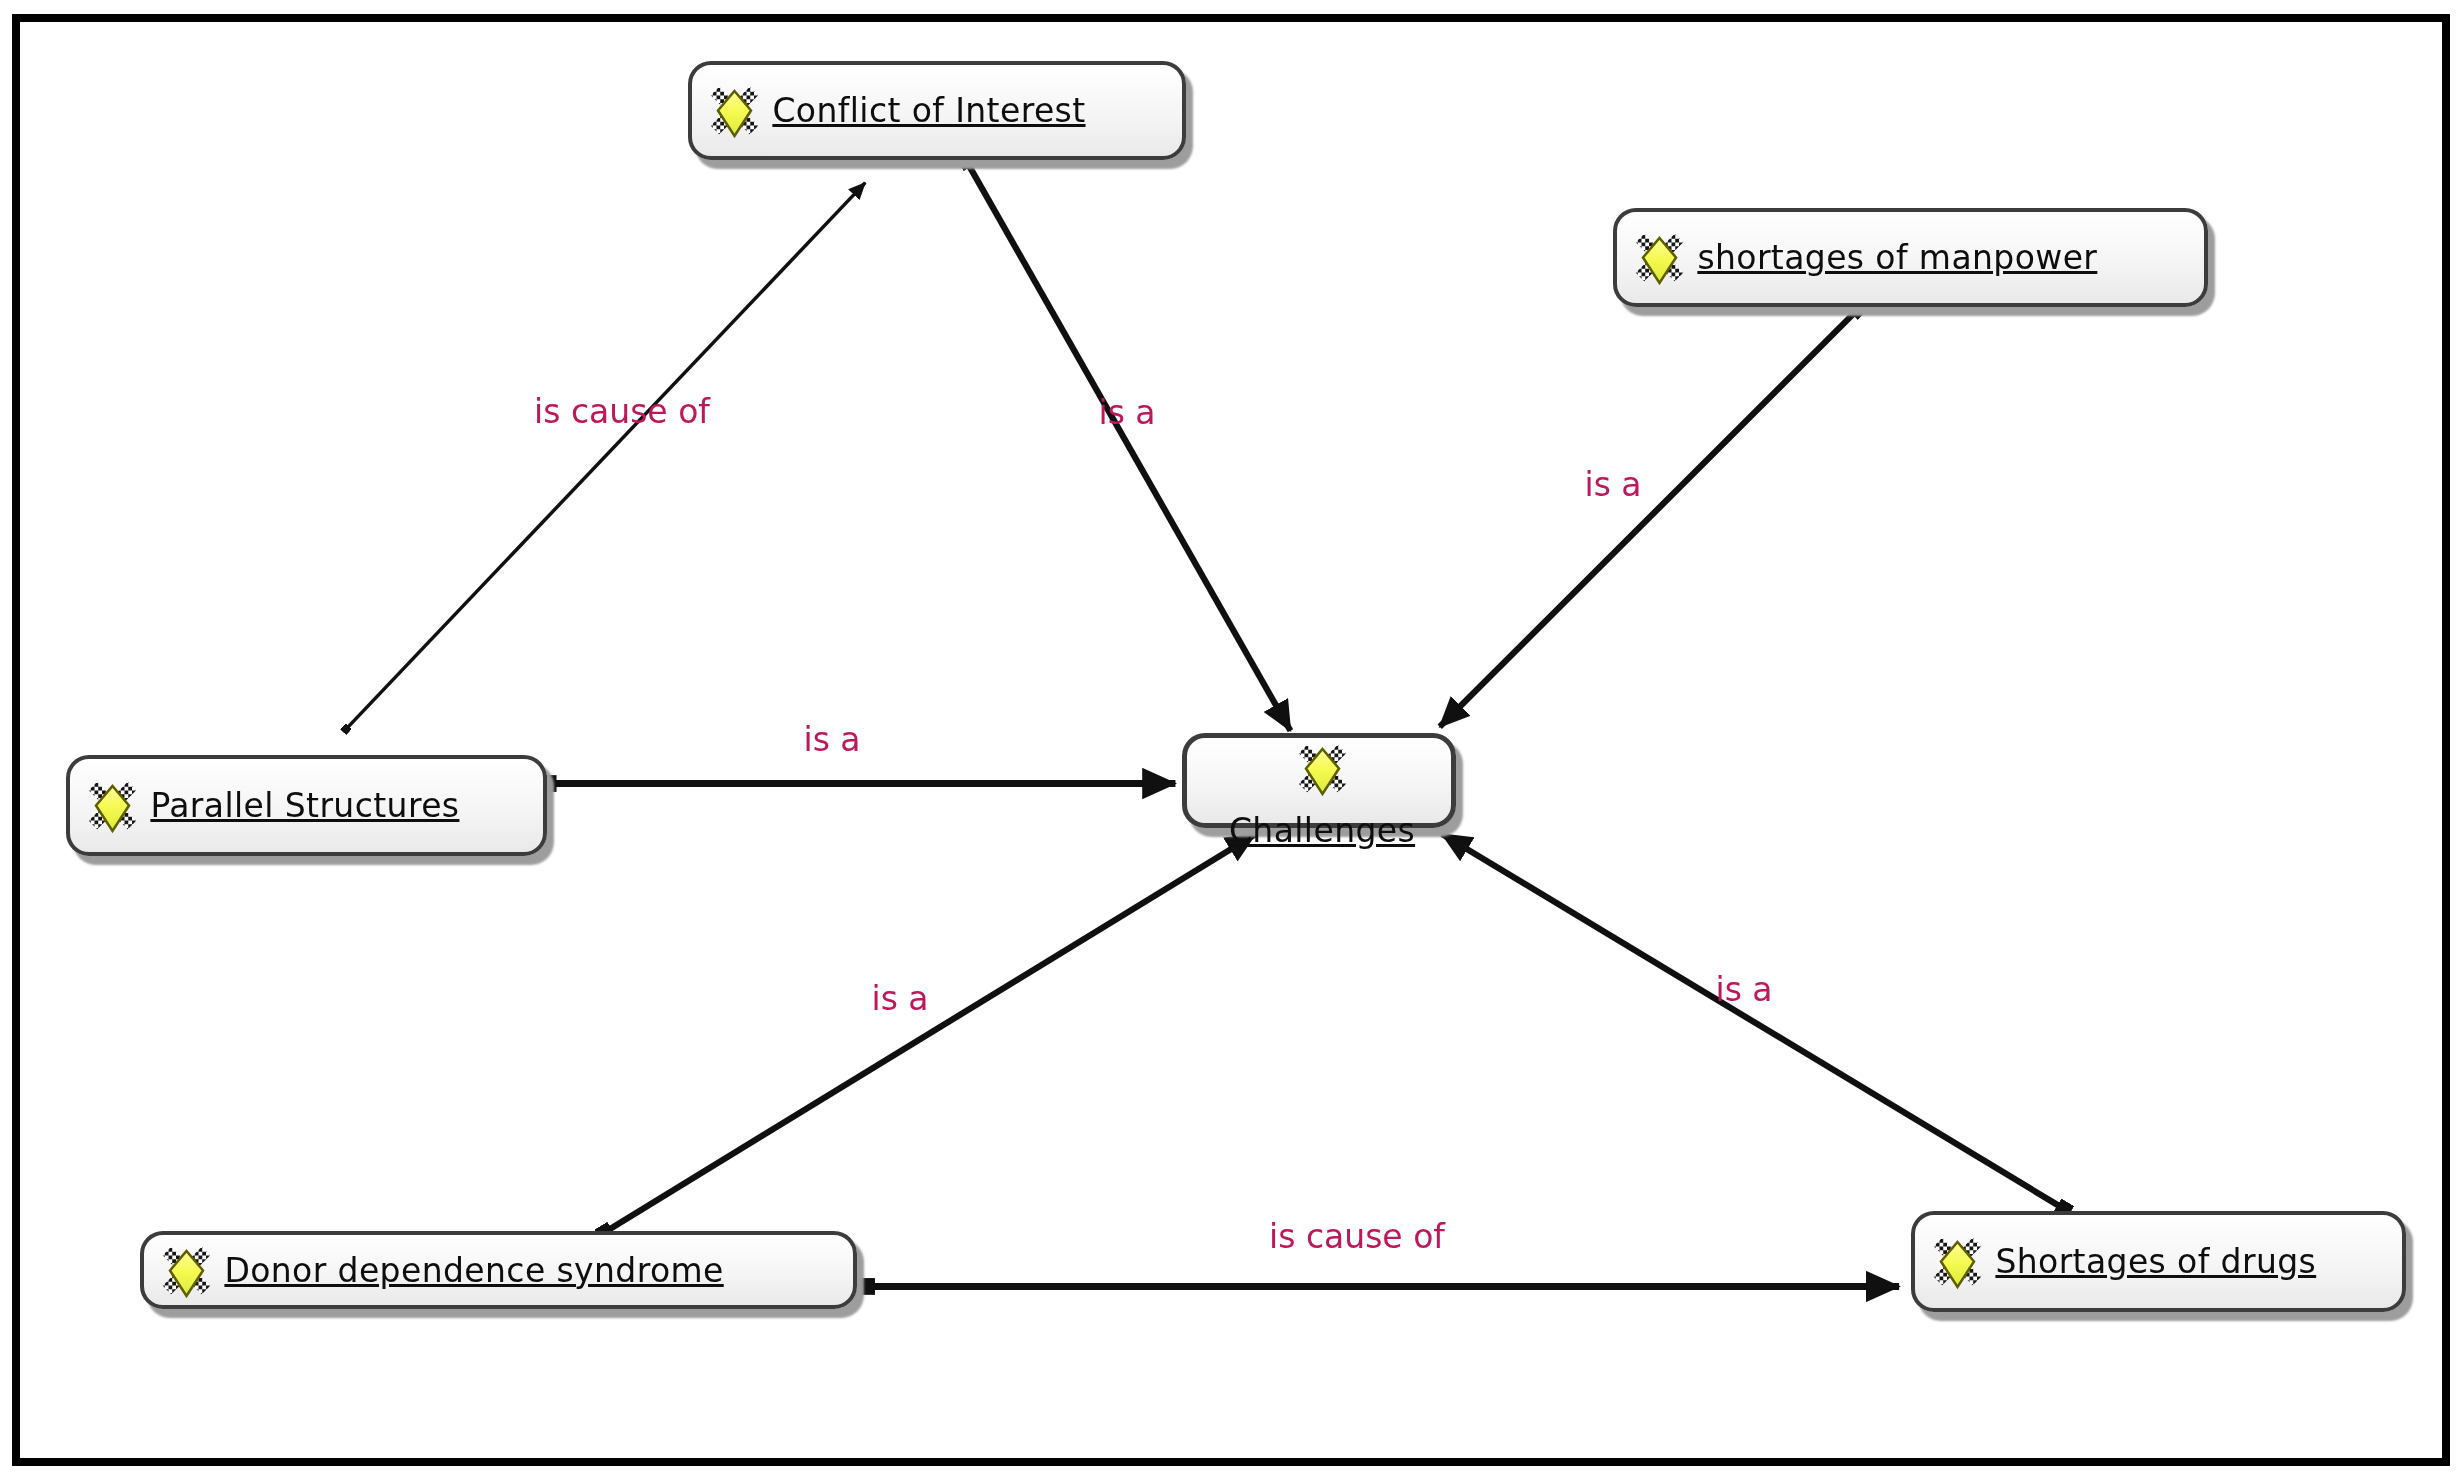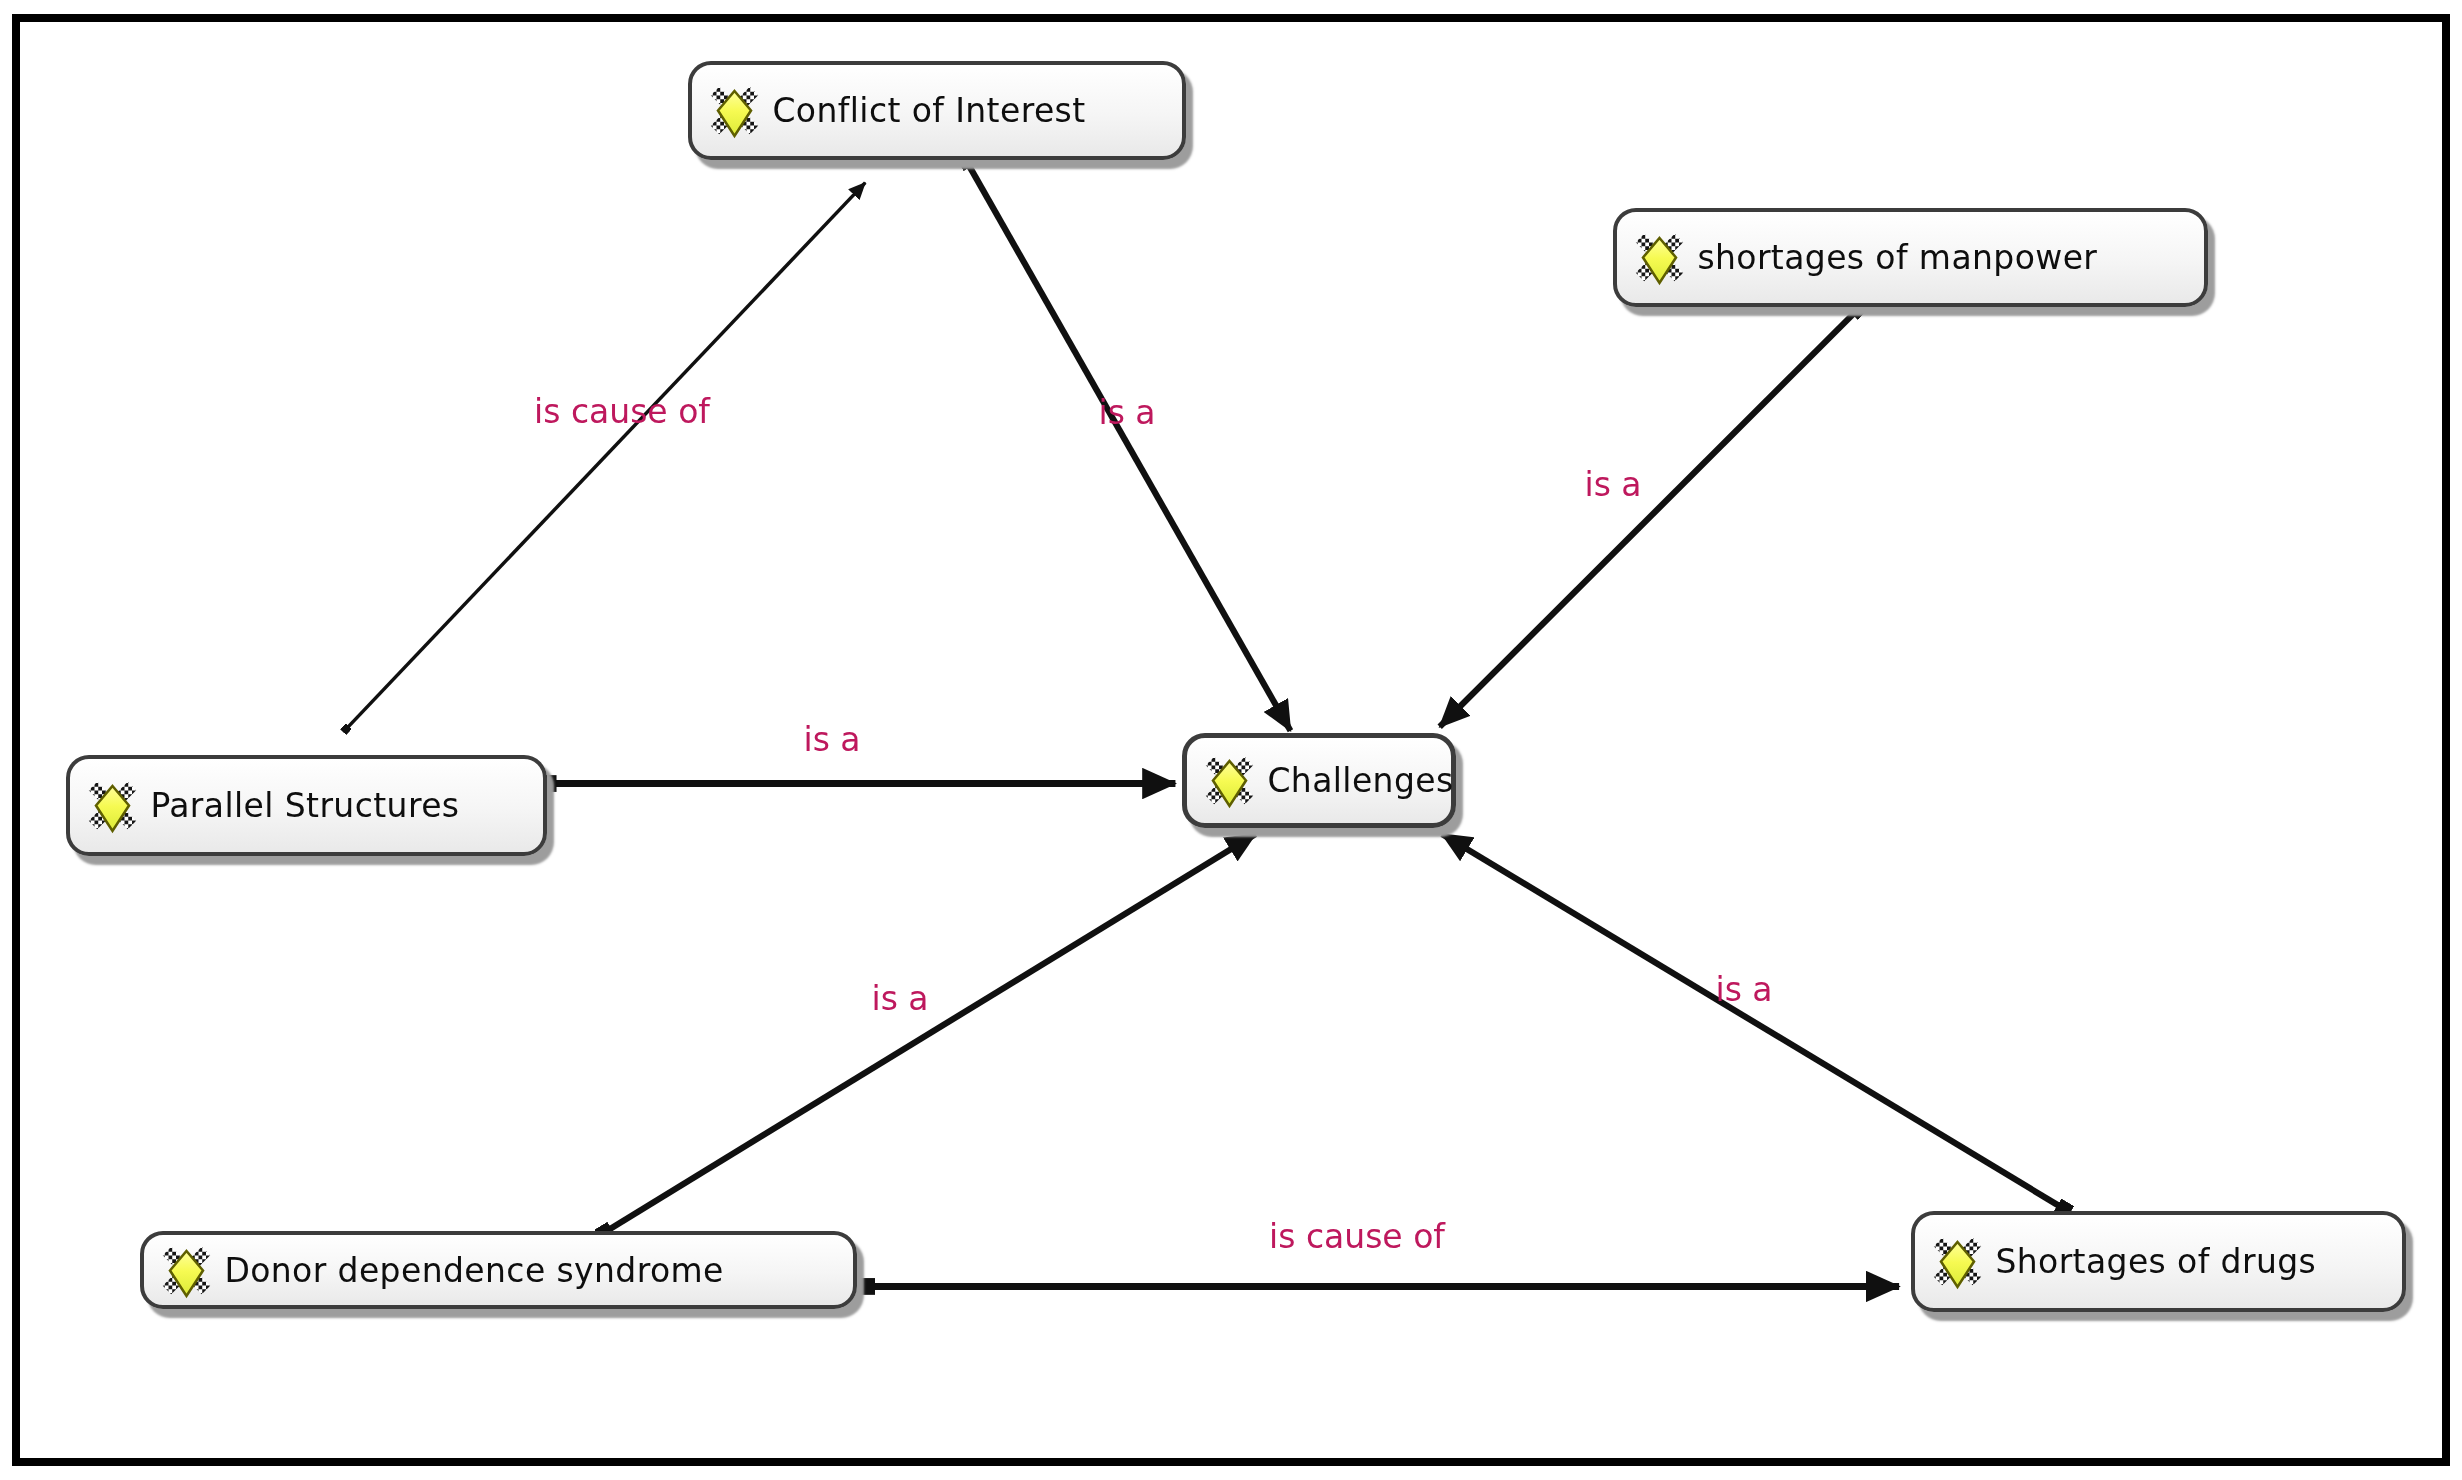--- a/index.html
+++ b/index.html
@@ -34,20 +34,21 @@
     background: linear-gradient(180deg, #ffffff 0%, #f5f5f5 55%, #e9e9e9 100%);
     border: 4.7px solid #3c3c3c;
     border-radius: 23px;
     box-shadow: 7px 8.6px 2.3px #9d9d9d;
     white-space: nowrap;
   }
   .node-label {
     font-size: 33px;
     color: #0e0e0e;
     letter-spacing: 0.4px;
+    text-decoration: underline;
   }
   .icon { width: 51px; height: 61px; flex: 0 0 auto; }
   .edge-label {
     position: absolute;
     transform: translate(-50%, -50%);
     font-size: 33px;
     color: #be185d;
     white-space: nowrap;
   }
   .defs-svg { position: absolute; width: 0; height: 0; }
@@ -119,21 +120,21 @@
     <span class="node-label">shortages of manpower</span>
   </div>
 
   <div class="node" style="left:66px; top:735px; width:481px; height:101px;margin-top:20px;">
     <svg class="icon" viewBox="0 0 66 78" width="51" height="61">
         <use href="#codeicon"></use>
       </svg>
     <span class="node-label">Parallel Structures</span>
   </div>
 
-  <div class="node" style="left:1182px; top:733px; width:274px; height:95px; border-width:5.4px;">
+  <div class="node" style="left:1182px; top:733px; width:274px; height:95px; border-width:5.4px;flex-direction:column;">
     <svg class="icon" viewBox="0 0 66 78" width="51" height="61">
         <use href="#codeicon"></use>
       </svg>
     <span class="node-label">Challenges</span>
   </div>
 
   <div class="node" style="left:140px; top:1231px; width:717px; height:78px;">
     <svg class="icon" viewBox="0 0 66 78" width="51" height="61">
         <use href="#codeicon"></use>
       </svg>

